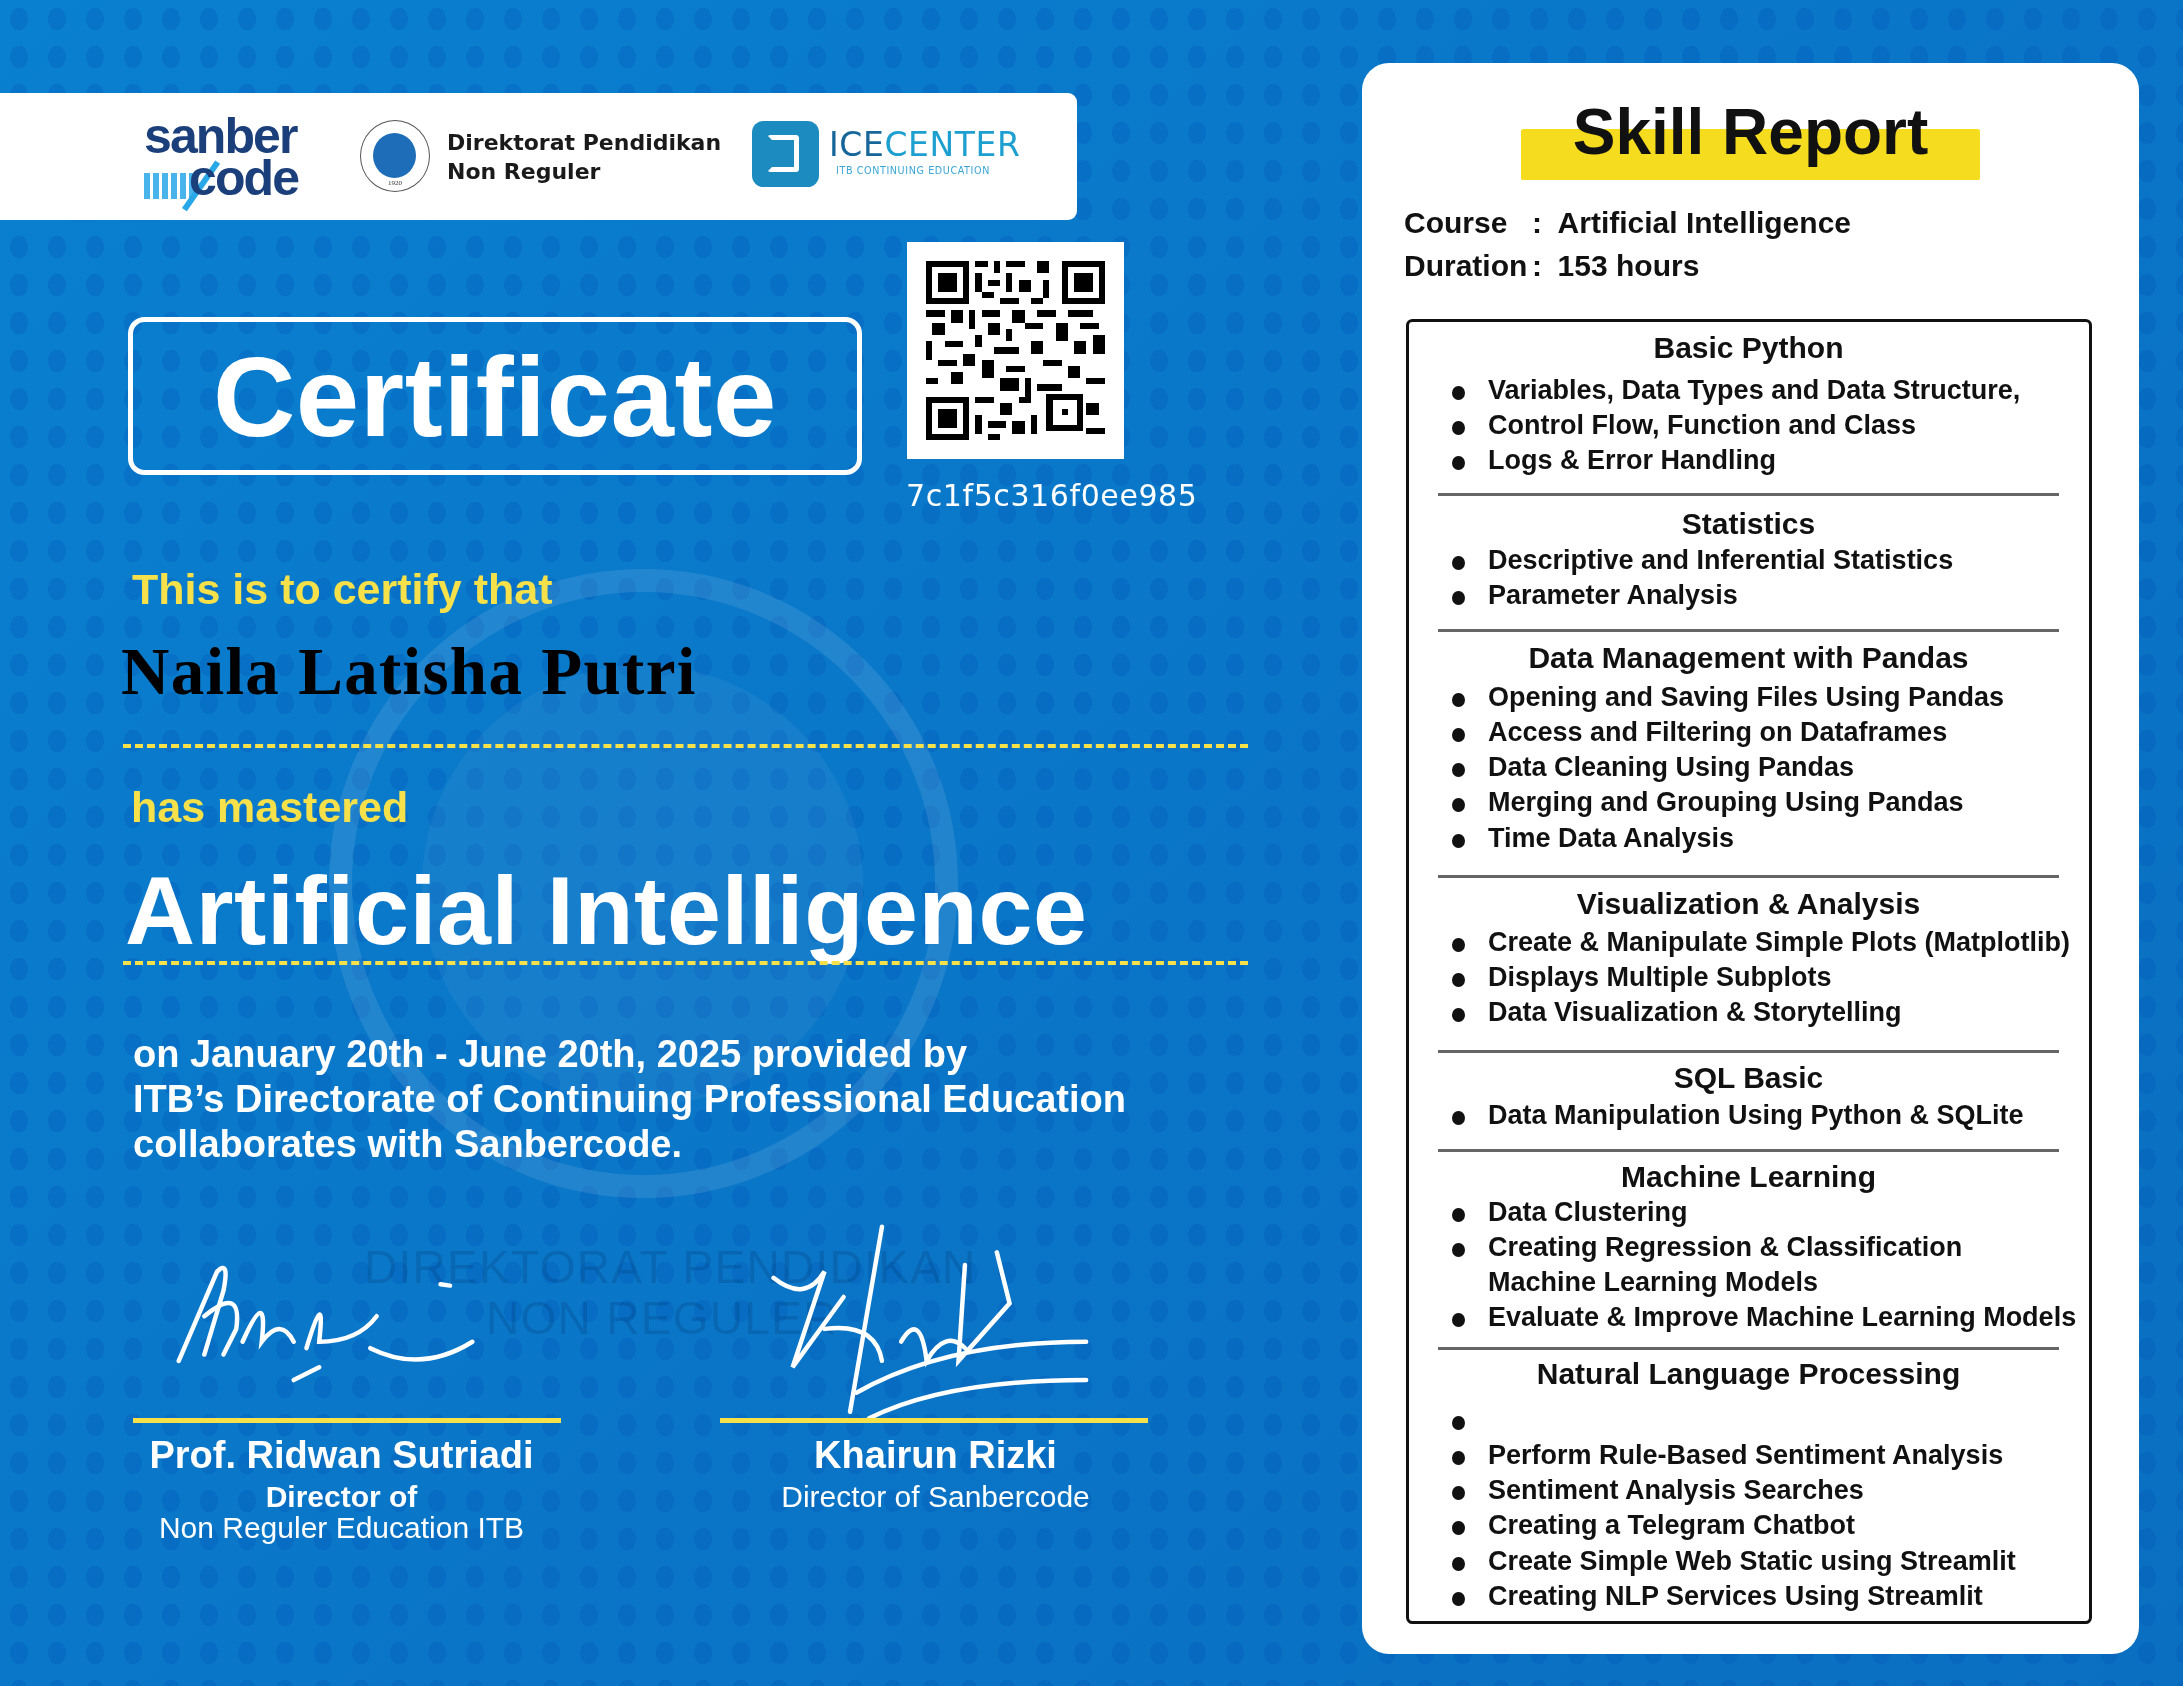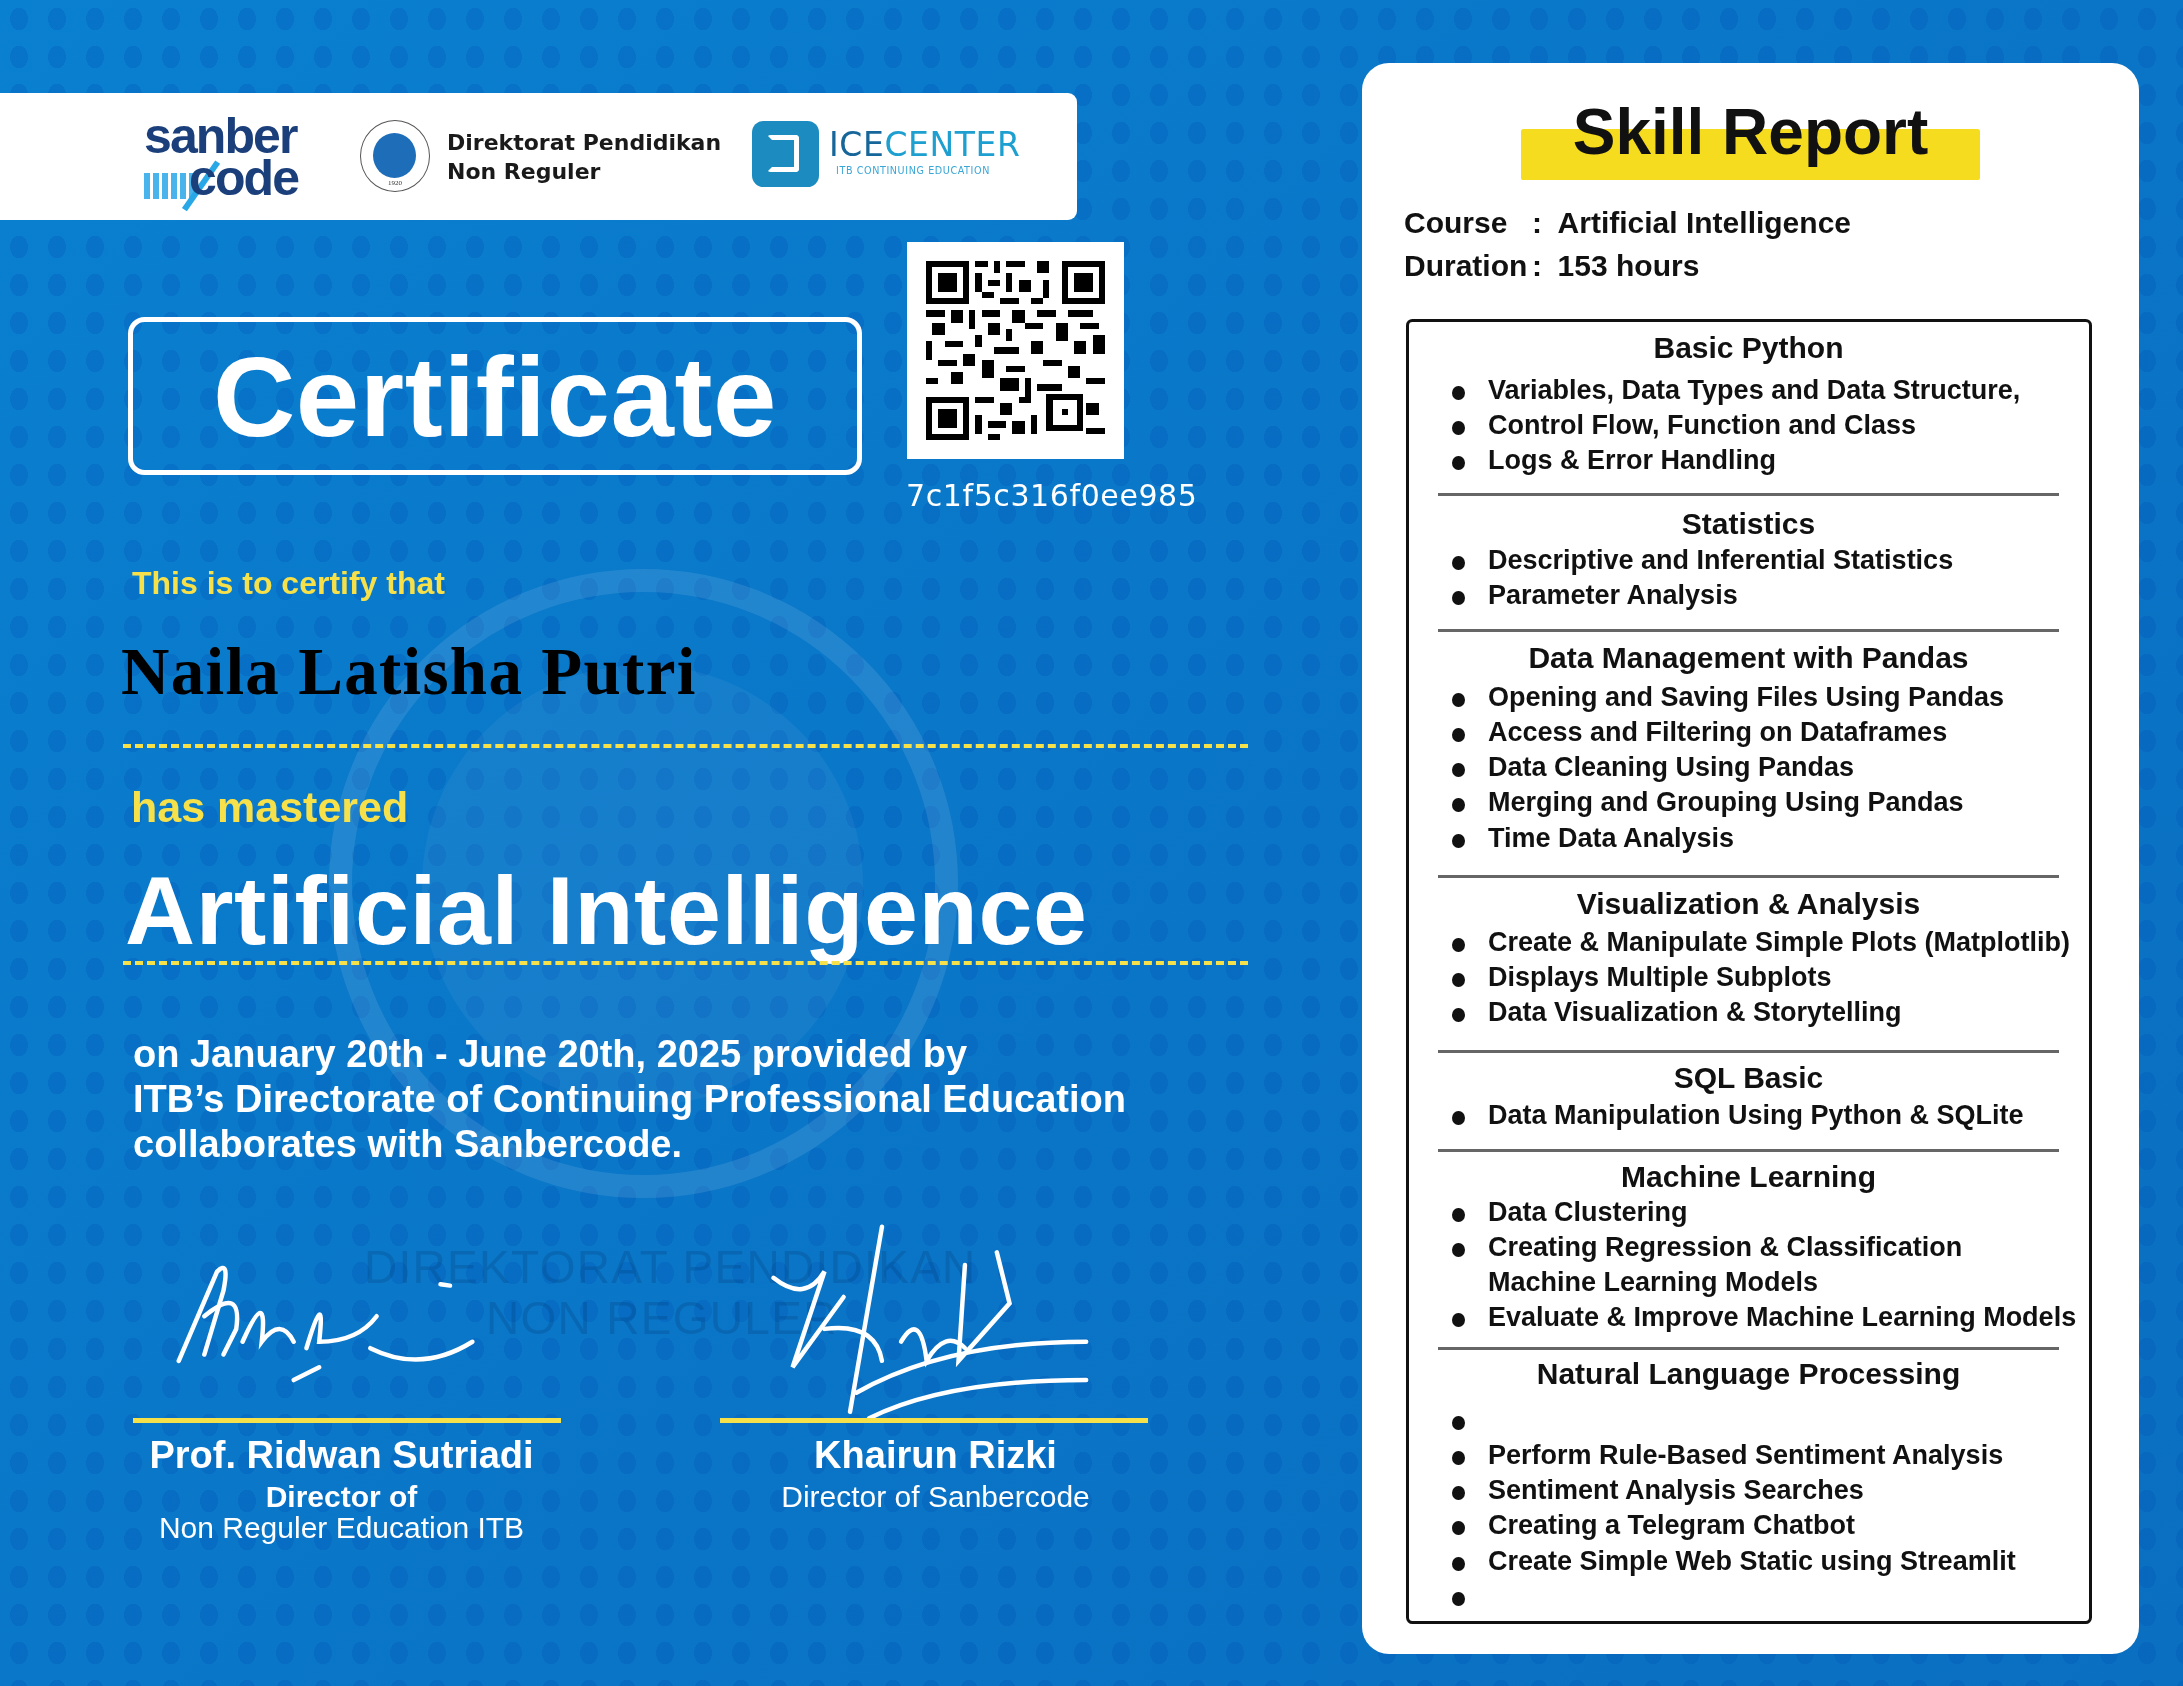--- a/index.html
+++ b/index.html
@@ -36,21 +36,21 @@
   
   .qr{left:907px;top:242px;width:217px;height:217px;background:#fff;}
   .qr svg{position:absolute;left:19px;top:19px;width:179px;height:179px;}
   .code{left:906px;top:478px;font-size:30px;color:#fff;font-family:"DejaVu Sans",sans-serif;letter-spacing:0.6px;}
   
   .wm{left:329px;top:569px;width:629px;height:629px;border-radius:50%;border:23px solid rgba(255,255,255,0.10);box-sizing:border-box;}
   .wm-inner{left:422px;top:665px;width:441px;height:441px;border-radius:50%;background:rgba(255,255,255,0.05);}
   .wm-text{color:rgba(0,40,90,0.18);font-size:46px;letter-spacing:1.3px;}
   
   .yellow{color:#f6e14a;}
-  .certify{left:132px;top:565px;font-size:32px;font-weight:bold;}
+  .certify{left:132px;top:565px;font-size:43px;font-weight:bold;}
   .name{left:121px;top:633px;font-size:67px;font-weight:bold;color:#000000;font-family:Liberation Serif, serif;letter-spacing:1.3px;}
   .dash{left:123px;width:1125px;height:0;border-top:4.5px dashed #f6e14a;}
   .mastered{left:131px;top:783px;font-size:43px;font-weight:bold;}
   .course{left:125px;top:855px;font-size:97px;font-weight:bold;color:#fff;letter-spacing:0.6px;}
   .provided{left:133px;top:1032px;font-size:38px;font-weight:bold;color:#fff;line-height:45px;}
   
   .sig{position:absolute;}
   .sig-line{height:4.5px;background:#f6e14a;}
   .signer-name{font-size:38px;font-weight:bold;color:#fff;text-align:center;}
   .signer-role{font-size:30px;color:#fff;text-align:center;line-height:31px;}
@@ -300,16 +300,16 @@
 <div class="sec" style="top:1355px;">
   <h3>Natural Language Processing</h3>
 </div>
 <div class="sec" style="top:1403px;">
   <ul>
     <li style="top:0"><span class="b"></span></li>
     <li style="top:35px"><span class="b"></span><span>Perform Rule-Based Sentiment Analysis</span></li>
     <li style="top:70px"><span class="b"></span><span>Sentiment Analysis Searches</span></li>
     <li style="top:105px"><span class="b"></span><span>Creating a Telegram Chatbot</span></li>
     <li style="top:141px"><span class="b"></span><span>Create Simple Web Static using Streamlit</span></li>
-    <li style="top:176px"><span class="b"></span></li>
+    <li style="top:176px"><span class="b"></span><span>Creating NLP Services Using Streamlit</span></li>
   </ul>
 </div>
 
 
 </body></html>

